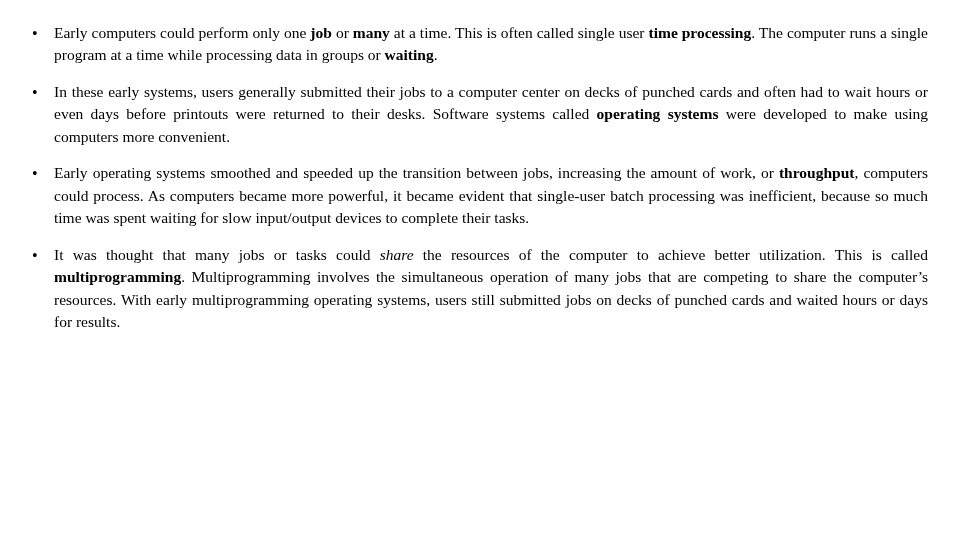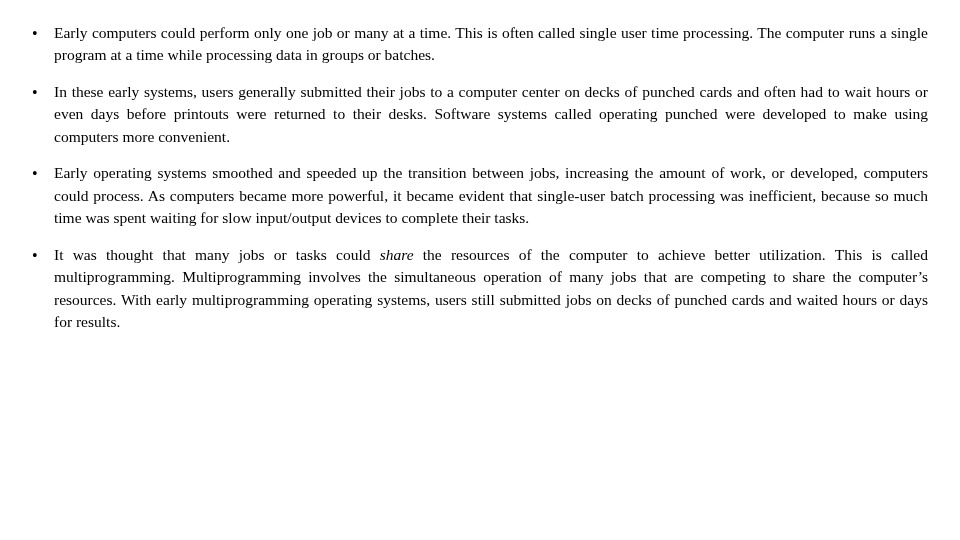--- a/index.html
+++ b/index.html
@@ -47,41 +47,41 @@
       line-height: 1.45;
       padding-top: 0px;
     }
 
     .text-block {
       flex: 1;
       text-align: justify;
     }
 
     b {
-      font-weight: normal;
+      font-weight: bold;
     }
 
     em {
     }
   </style>
 </head>
 <body>
 
 <div class="content-area">
   <ul>
   <li>
         <span class="bullet">•</span>
-        <span class="text-block">Early computers could perform only one <b>job</b> or <b>many</b> at a time. This is often called single user <b>time processing</b>. The computer runs a single program at a time while processing data in groups or <b>batches</b>.</span>
+        <span class="text-block">Early computers could perform only one <b>job</b> or <b>many</b> at a time. This is often called single user <b>time processing</b>. The computer runs a single program at a time while processing data in groups or <b>waiting</b>.</span>
       </li>
       <li>
         <span class="bullet">•</span>
-        <span class="text-block">In these early systems, users generally submitted their jobs to a computer center on decks of punched cards and often had to wait hours or even days before printouts were returned to their desks. Software systems called <b>operating punched</b> were developed to make using computers more convenient.</span>
+        <span class="text-block">In these early systems, users generally submitted their jobs to a computer center on decks of punched cards and often had to wait hours or even days before printouts were returned to their desks. Software systems called <b>operating systems</b> were developed to make using computers more convenient.</span>
       </li>
       <li>
         <span class="bullet">•</span>
-        <span class="text-block">Early operating systems smoothed and speeded up the transition between jobs, increasing the amount of work, or <b>developed</b>, computers could process. As computers became more powerful, it became evident that single-user batch processing was inefficient, because so much time was spent waiting for slow input/output devices to complete their tasks.</span>
+        <span class="text-block">Early operating systems smoothed and speeded up the transition between jobs, increasing the amount of work, or <b>throughput</b>, computers could process. As computers became more powerful, it became evident that single-user batch processing was inefficient, because so much time was spent waiting for slow input/output devices to complete their tasks.</span>
       </li>
       <li>
         <span class="bullet">•</span>
         <span class="text-block">It was thought that many jobs or tasks could <em>share</em> the resources of the computer to achieve better utilization. This is called <b>multiprogramming</b>. Multiprogramming involves the simultaneous operation of many jobs that are competing to share the computer’s resources. With early multiprogramming operating systems, users still submitted jobs on decks of punched cards and waited hours or days for results.</span>
       </li>
     </ul>
 </div>
 
 </body></html>

